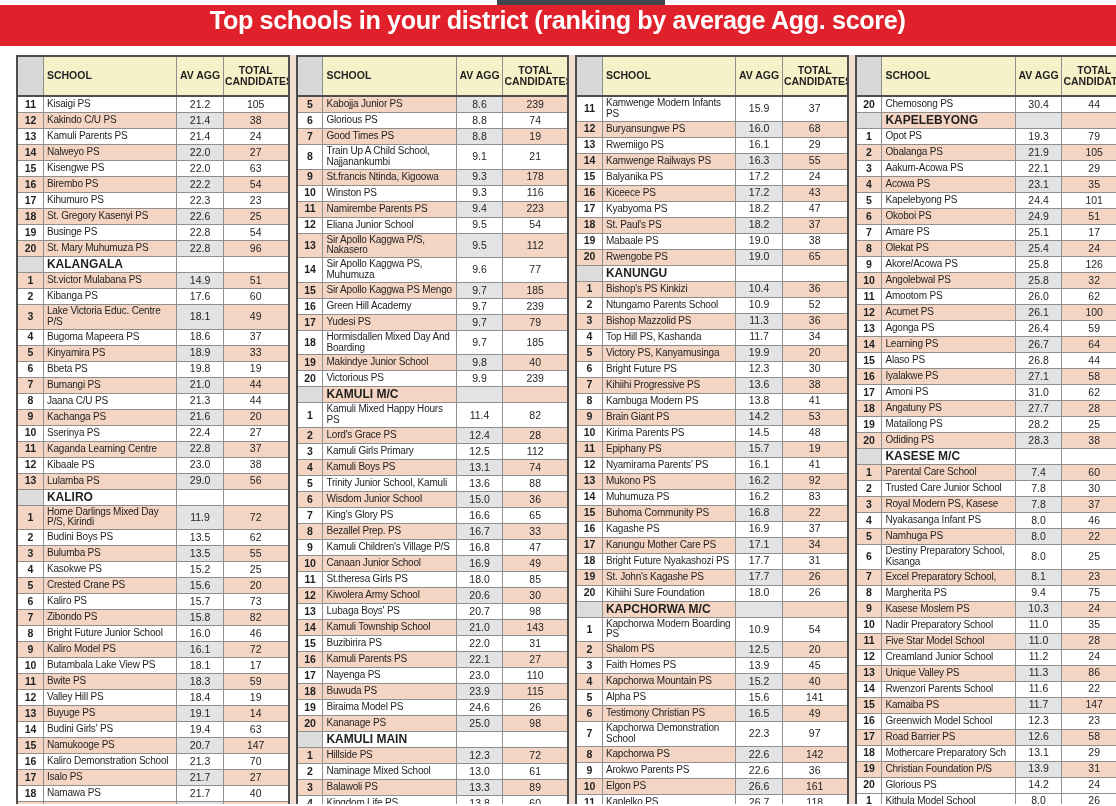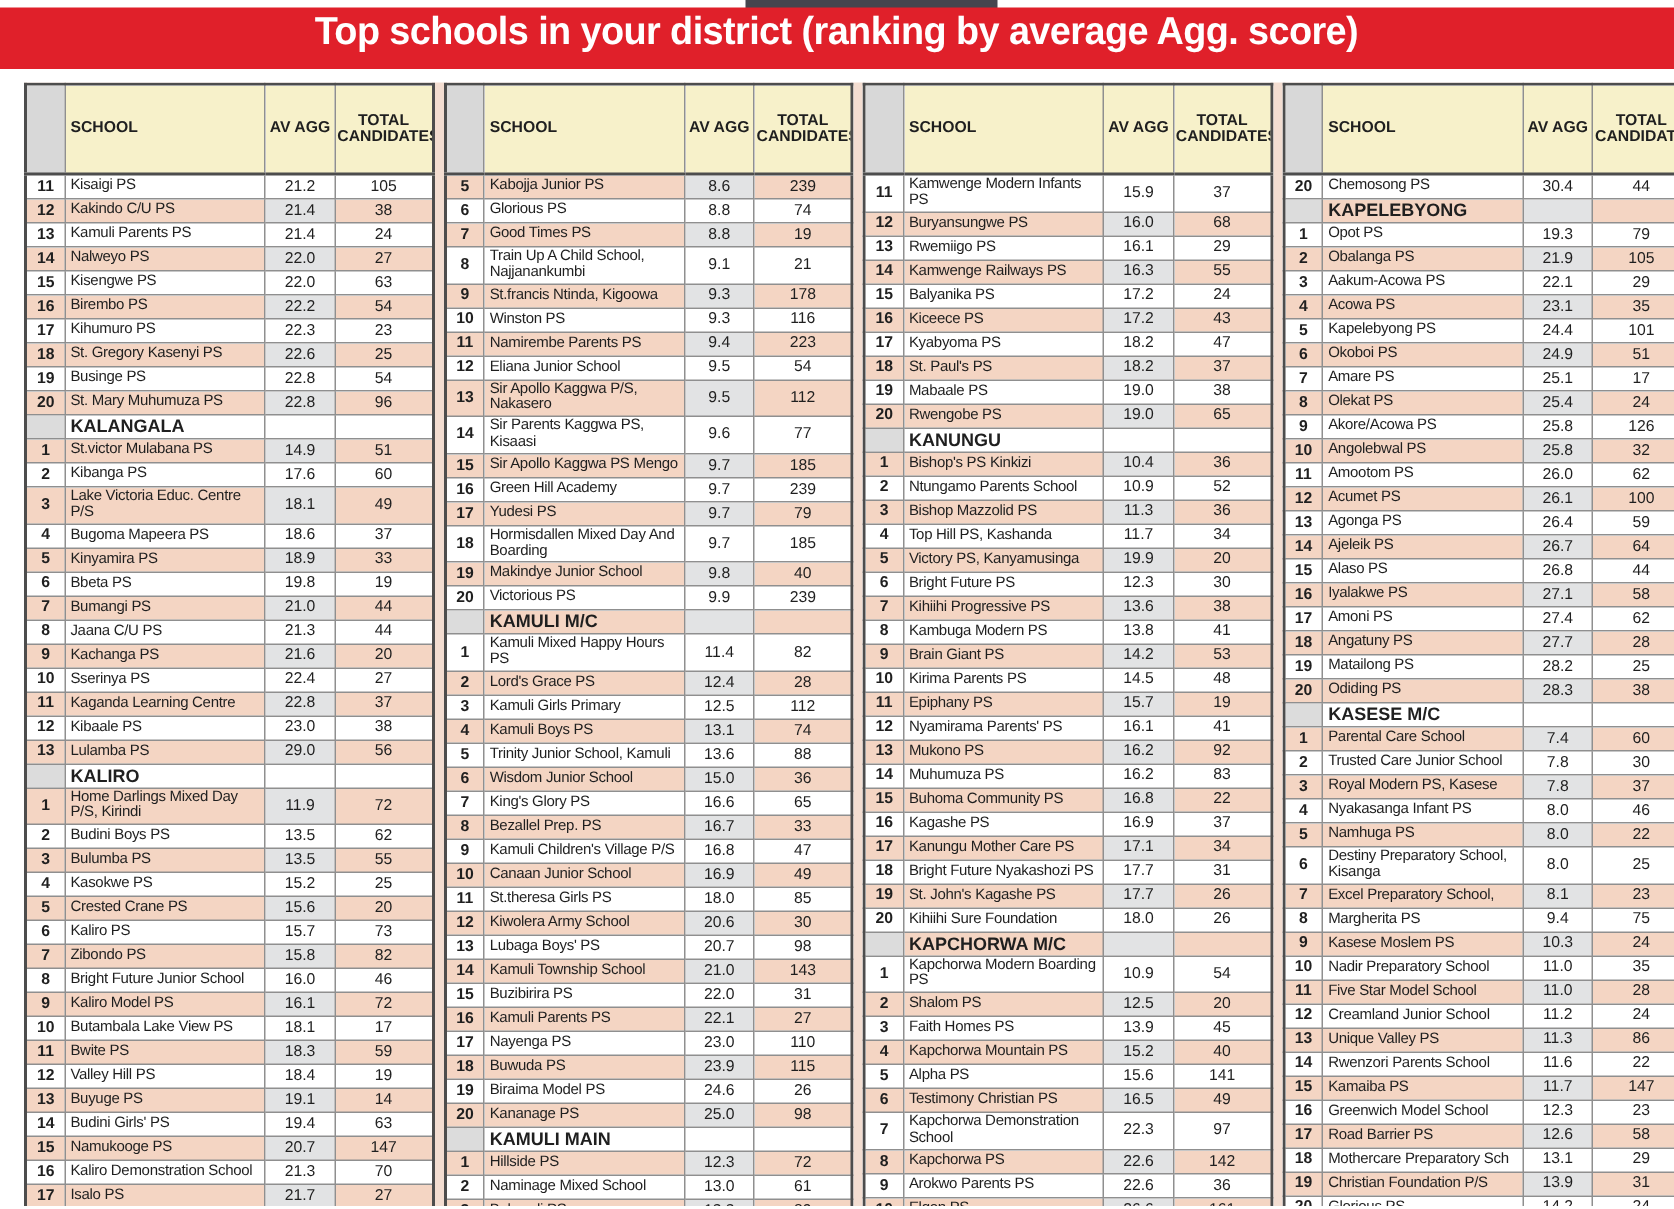--- a/index.html
+++ b/index.html
@@ -17,21 +17,21 @@
     display:flex;gap:6px;background:#f3ddd1;overflow:hidden;}
   .tcol{flex:1 1 0;background:#ffffff;overflow:hidden;}
   table{border-collapse:collapse;width:100%;table-layout:fixed;}
   col.c-rank{width:26px;}col.c-school{width:131px;}col.c-agg{width:46px;}col.c-cand{width:64px;}
   th,td{border:1px solid #8f8f8f;padding:1px 3px;font-size:10.5px;line-height:1.08;
     height:13px;overflow:hidden;vertical-align:middle;}
   table{border:2px solid #4d4d4d;}
   thead th{background:#f7f1ca;font-weight:bold;font-size:10.5px;text-align:left;
     border-bottom:2px solid #4d4d4d;height:26px;line-height:1.05;}
   thead th.rank{background:#d8d8d8;}
-  thead th.agg,thead th.cand{text-align:center;padding:16px 1px;}
+  thead th.agg,thead th.cand{text-align:center;padding:6px 1px;}
   td.rank{font-weight:bold;text-align:center;}
   td.agg,td.cand{text-align:center;}
   td.school{font-size:10px;letter-spacing:-0.2px;white-space:nowrap;}
   tr.wrap td.school{white-space:normal;}
   tr.white td{background:#ffffff;}
   tr.pink td{background:#f4d5c3;}
   tr.pink td.agg{background:#e2e3e4;}
   tr.sect td.school{font-weight:bold;font-size:12px;letter-spacing:0;}
   tr.sect td.rank{background:#dcdcdc;}
 </style>
@@ -395,21 +395,21 @@
             <td class="cand">54</td>
           </tr>
           <tr class="pink wrap">
             <td class="rank">13</td>
             <td class="school">Sir Apollo Kaggwa P/S, Nakasero</td>
             <td class="agg">9.5</td>
             <td class="cand">112</td>
           </tr>
           <tr class="white wrap">
             <td class="rank">14</td>
-            <td class="school">Sir Parents Kaggwa PS, Kisaasi</td>
+            <td class="school">Sir Apollo Kaggwa PS, Muhumuza</td>
             <td class="agg">9.6</td>
             <td class="cand">77</td>
           </tr>
           <tr class="pink wrap">
             <td class="rank">15</td>
             <td class="school">Sir Apollo Kaggwa PS Mengo</td>
             <td class="agg">9.7</td>
             <td class="cand">185</td>
           </tr>
           <tr class="white">
@@ -993,40 +993,40 @@
             <td class="cand">100</td>
           </tr>
           <tr class="white">
             <td class="rank">13</td>
             <td class="school">Agonga PS</td>
             <td class="agg">26.4</td>
             <td class="cand">59</td>
           </tr>
           <tr class="pink">
             <td class="rank">14</td>
-            <td class="school">Ajeleik PS</td>
+            <td class="school">Learning PS</td>
             <td class="agg">26.7</td>
             <td class="cand">64</td>
           </tr>
           <tr class="white">
             <td class="rank">15</td>
             <td class="school">Alaso PS</td>
             <td class="agg">26.8</td>
             <td class="cand">44</td>
           </tr>
           <tr class="pink">
             <td class="rank">16</td>
             <td class="school">Iyalakwe PS</td>
             <td class="agg">27.1</td>
             <td class="cand">58</td>
           </tr>
           <tr class="white">
             <td class="rank">17</td>
             <td class="school">Amoni PS</td>
-            <td class="agg">27.4</td>
+            <td class="agg">31.0</td>
             <td class="cand">62</td>
           </tr>
           <tr class="pink">
             <td class="rank">18</td>
             <td class="school">Angatuny PS</td>
             <td class="agg">27.7</td>
             <td class="cand">28</td>
           </tr>
           <tr class="white">
             <td class="rank">19</td>

